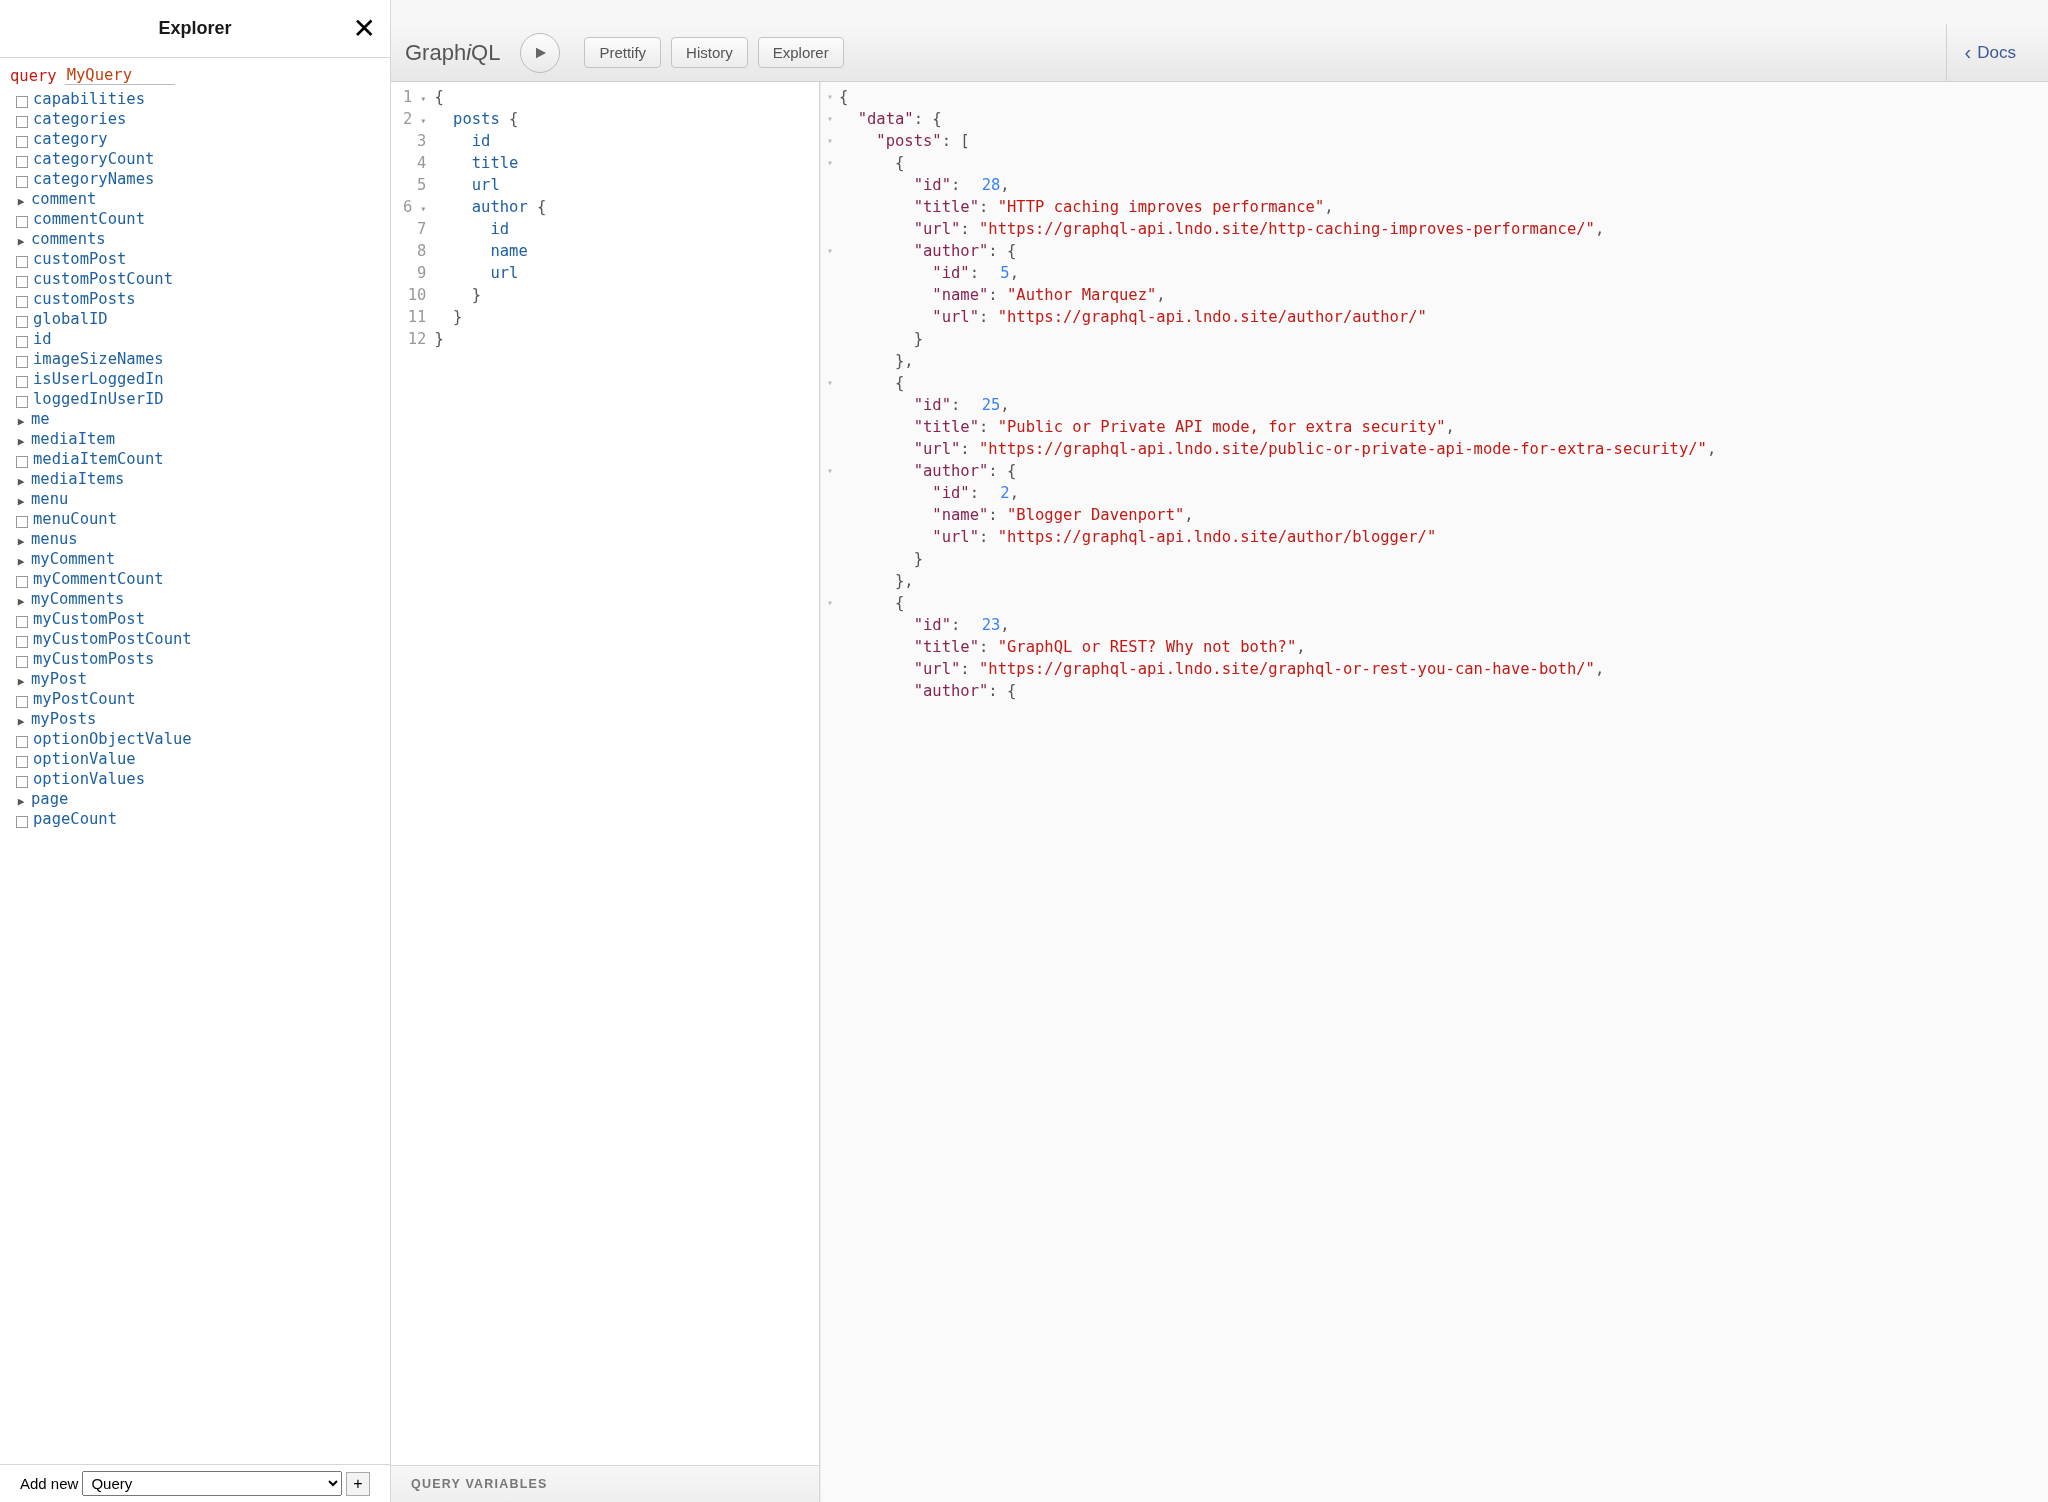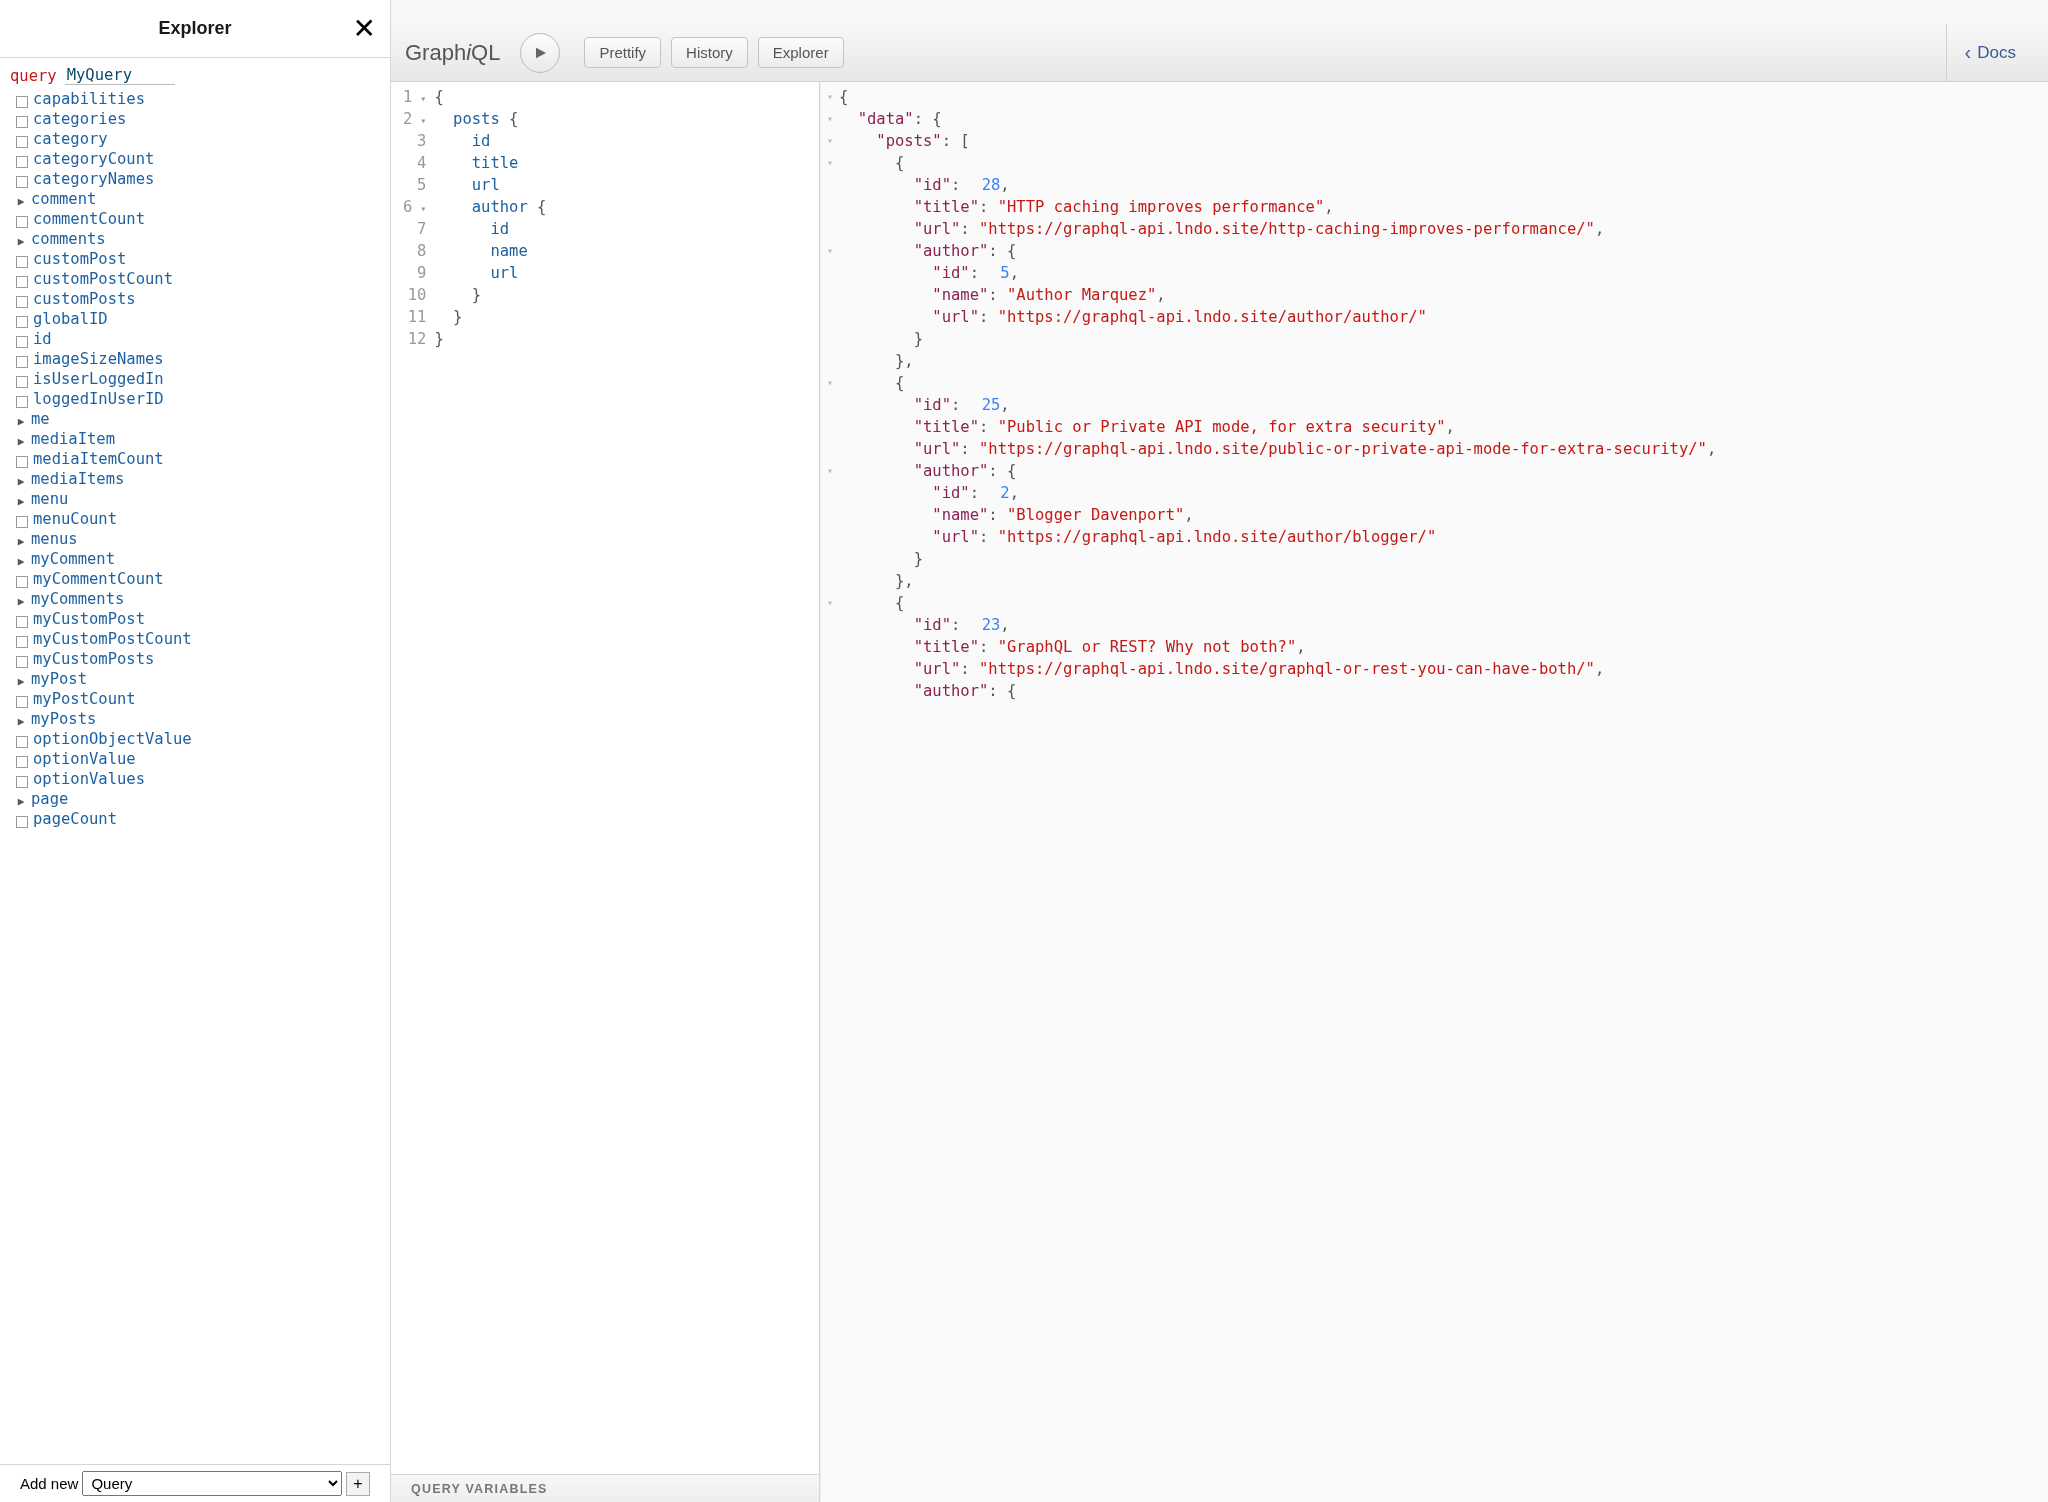--- a/index.html
+++ b/index.html
@@ -6,21 +6,21 @@
 html, body { width: 100%; height: 100%; font-family: -apple-system, BlinkMacSystemFont, "Segoe UI", Helvetica, Arial, sans-serif; overflow: hidden; }
 body { display: flex; }
 
 .explorer-panel { width: 391px; height: 100%; display: flex; flex-direction: column; border-right: 1px solid #d6d6d6; background: #fff; }
 .explorer-header { display: flex; align-items: center; justify-content: center; padding: 8px 12px; border-bottom: 1px solid #d6d6d6; position: relative; height: 58px; }
 .explorer-header h2 { font-size: 18px; font-weight: 600; color: #1a1a1a; }
 .explorer-close { position: absolute; right: 14px; top: 50%; transform: translateY(-50%); cursor: pointer; font-size: 28px; line-height: 1; font-weight: 300; }
 .explorer-body { flex: 1; overflow-y: auto; padding: 8px 10px; font-family: ui-monospace, Menlo, Monaco, Consolas, monospace; font-size: 15.5px; }
 .query-row { display: flex; align-items: center; gap: 8px; margin-bottom: 4px; }
 .kw-query { color: #c41a16; }
-.query-name-input { border: none; border-bottom: 1px solid #bbb; color: #0c4a6e; font-family: inherit; font-size: inherit; padding: 0 2px; width: 110px; outline: none; }
+.query-name-input { border: none; border-bottom: 1px solid #bbb; color: #c2410c; font-family: inherit; font-size: inherit; padding: 0 2px; width: 110px; outline: none; }
 .field-list { padding-left: 6px; }
 .field-item { display: flex; align-items: flex-end; gap: 5px; padding: 1px 0; cursor: pointer; }
 .field-arrow { width: 10px; text-align: center; color: #555; font-size: 11px; }
 .field-checkbox { width: 12px; height: 12px; border: 1px solid #999; display: inline-block; }
 .field-label { color: #1f61a0; }
 .explorer-footer { border-top: 1px solid #d6d6d6; padding: 6px 20px; display: flex; align-items: center; gap: 4px; font-size: 15px; }
 .explorer-footer select { flex: 1; font-size: 15px; padding: 2px 4px; }
 .add-btn { width: 24px; height: 24px; border: 1px solid #aaa; background: #f3f3f3; cursor: pointer; font-size: 16px; line-height: 1; }
 
 .graphiql-panel { flex: 1; display: flex; flex-direction: column; background: #f7f7f7; }
@@ -38,21 +38,21 @@
 .editor-area { flex: 1; display: flex; overflow: hidden; }
 .query-column { width: 429px; display: flex; flex-direction: column; background: #fff; border-right: 1px solid #d6d6d6; }
 .code-editor { flex: 1; overflow: auto; font-family: ui-monospace, Menlo, Monaco, Consolas, monospace; font-size: 15.5px; padding: 4px 0; display: flex; }
 .gutter { text-align: right; color: #999; padding: 0 8px 0 12px; user-select: none; background: #fff; }
 .gutter .ln { height: 22px; line-height: 22px; }
 .code-lines { flex: 1; }
 .code-lines .line { height: 22px; line-height: 22px; white-space: pre; }
 .fold-mark { color: #999; font-size: 10px; padding-left: 2px; }
 .punct { color: #555; }
 .attr { color: #1f61a0; margin-top: 10px; }
-.vars-bar { height: 28px; border-top: 1px solid #d6d6d6; background: linear-gradient(#f7f7f7,#eeeeee); display: flex; align-items: center; padding: 0 20px; font-size: 12.5px; font-weight: 700; letter-spacing: 1.2px; color: #777; cursor: pointer; }
+.vars-bar { height: 37px; border-top: 1px solid #d6d6d6; background: linear-gradient(#f7f7f7,#eeeeee); display: flex; align-items: center; padding: 0 20px; font-size: 12.5px; font-weight: 700; letter-spacing: 1.2px; color: #777; cursor: pointer; }
 
 .result-column { flex: 1; background: #fafafa; overflow: auto; font-family: ui-monospace, Menlo, Monaco, Consolas, monospace; font-size: 15.5px; padding: 4px 0; display: flex; border-left: 1px solid #eee; }
 .result-gutter { width: 18px; color: #bbb; text-align: center; user-select: none; }
 .result-gutter .fg { height: 22px; line-height: 22px; font-size: 10px; }
 .result-lines { flex: 1; padding-right: 8px; }
 .result-lines .rline { min-height: 22px; line-height: 22px; white-space: pre-wrap; word-break: break-all; }
 .r-key { color: #8b2252; }
 .r-str { color: #c41a16; }
 .r-num { color: #3b82f6; margin-left: 12px; }
 .r-punct { color: #555; }

